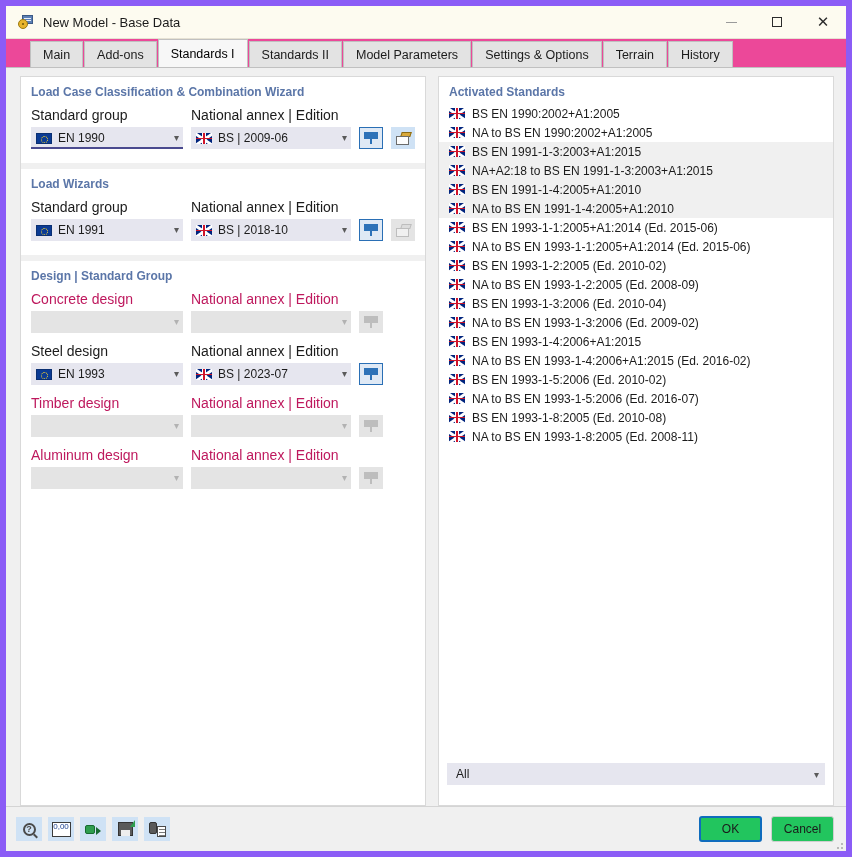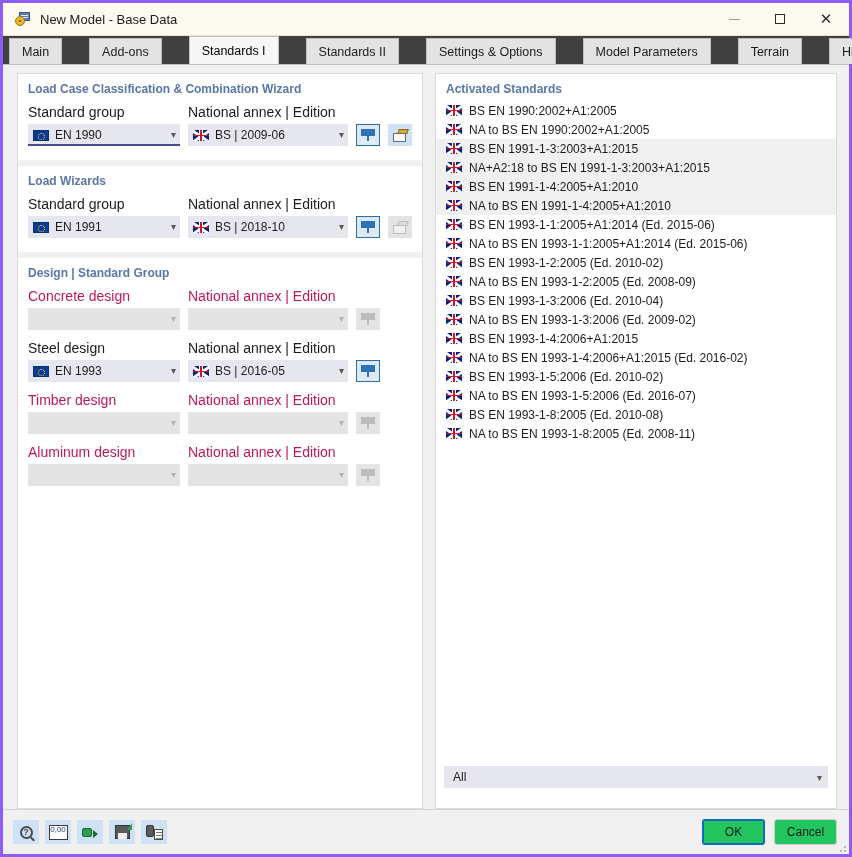--- a/index.html
+++ b/index.html
@@ -4,21 +4,21 @@
 <style>
   html,body{margin:0;padding:0;}
   body{
     width:852px;height:857px;overflow:hidden;
     font-family:"Liberation Sans","DejaVu Sans",sans-serif;
     font-size:12px;color:#1b1b1b;background:#f0f0f0;
   }
   .window{
     position:absolute;inset:0;
     background:#f0f0f0;
-    border:3px solid #8b5cf6;
+    border:6px solid #8b5cf6;
     box-sizing:border-box;
     display:flex;flex-direction:column;
   }
   
   .titlebar{
     height:32px;flex:0 0 32px;
     background:#fdfbf0;
     display:flex;align-items:center;
     border-bottom:1px solid #e6e2d4;
     position:relative;
@@ -30,22 +30,22 @@
   .app-icon .gear:after{content:"";position:absolute;left:3px;top:3px;width:2px;height:2px;border-radius:50%;background:#6e5409;}
   .title-text{margin-left:9px;font-size:13px;color:#1b1b1b;white-space:nowrap;}
   .winbtns{position:absolute;right:0;top:0;height:32px;display:flex;}
   .winbtn{width:46px;height:32px;display:flex;align-items:center;justify-content:center;font-size:13px;color:#2b2b2b;}
   .winbtn.min{color:#9a9a9a;}
   .winbtn .sq{width:10px;height:10px;border:1px solid #2b2b2b;box-sizing:border-box;}
   .winbtn .dash{width:11px;height:1px;background:#9a9a9a;}
   .xglyph{font-size:15px;line-height:1;font-family:"DejaVu Sans",sans-serif;}
   
   .tabstrip{
-    height:28px;flex:0 0 28px;background:#404040;
-    display:flex;align-items:flex-end;padding-left:6px;box-sizing:border-box;gap:26px;
+    height:28px;flex:0 0 28px;background:#ec4899;
+    display:flex;align-items:flex-end;padding-left:24px;box-sizing:border-box;
   }
   .tab{
     height:26px;line-height:26px;padding:0 12px;background:#e3e3e3;
     border:1px solid #c0c0c0;border-bottom:none;margin-right:1px;
     font-size:12.5px;color:#1b1b1b;white-space:nowrap;box-sizing:border-box;
   }
   .tab.active{background:#f7f7f7;border-color:#c0c0c0;height:28px;line-height:28px;color:#000;}
   
   .content{
     flex:1 1 auto;background:#f0f0f0;
@@ -180,22 +180,22 @@
           <span class="xglyph">✕</span>
         </span>
     </span>
   </div>
 
   <div class="tabstrip" id="tabstrip">
       <div class="tab">Main</div>
       <div class="tab">Add-ons</div>
       <div class="tab active">Standards I</div>
       <div class="tab">Standards II</div>
+      <div class="tab">Model Parameters</div>
       <div class="tab">Settings &amp; Options</div>
-      <div class="tab">Model Parameters</div>
       <div class="tab">Terrain</div>
       <div class="tab">History</div>
     </div>
 
   <div class="content">
 
     <div class="left-col" id="leftcol">
         <div class="group">
           <div class="group-title">Load Case Classification &amp; Combination Wizard</div>
           <div class="field-row">
@@ -307,21 +307,21 @@
                 <span class="caret">▾</span>
               </div>
             </div>
             <div class="field w2">
               <span class="flabel">National annex | Edition</span>
               <div class="combo">
                 <span class="flag flag-uk">
                   <span class="d1"></span>
                   <span class="d2"></span>
                 </span>
-                <span class="ctext">BS | 2016-05</span>
+                <span class="ctext">BS | 2023-07</span>
                 <span class="caret">▾</span>
               </div>
             </div>
             <div class="iconbtn">
               <span class="funnel-wrap">
                 <i></i>
                 <b></b>
               </span>
             </div>
           </div>

